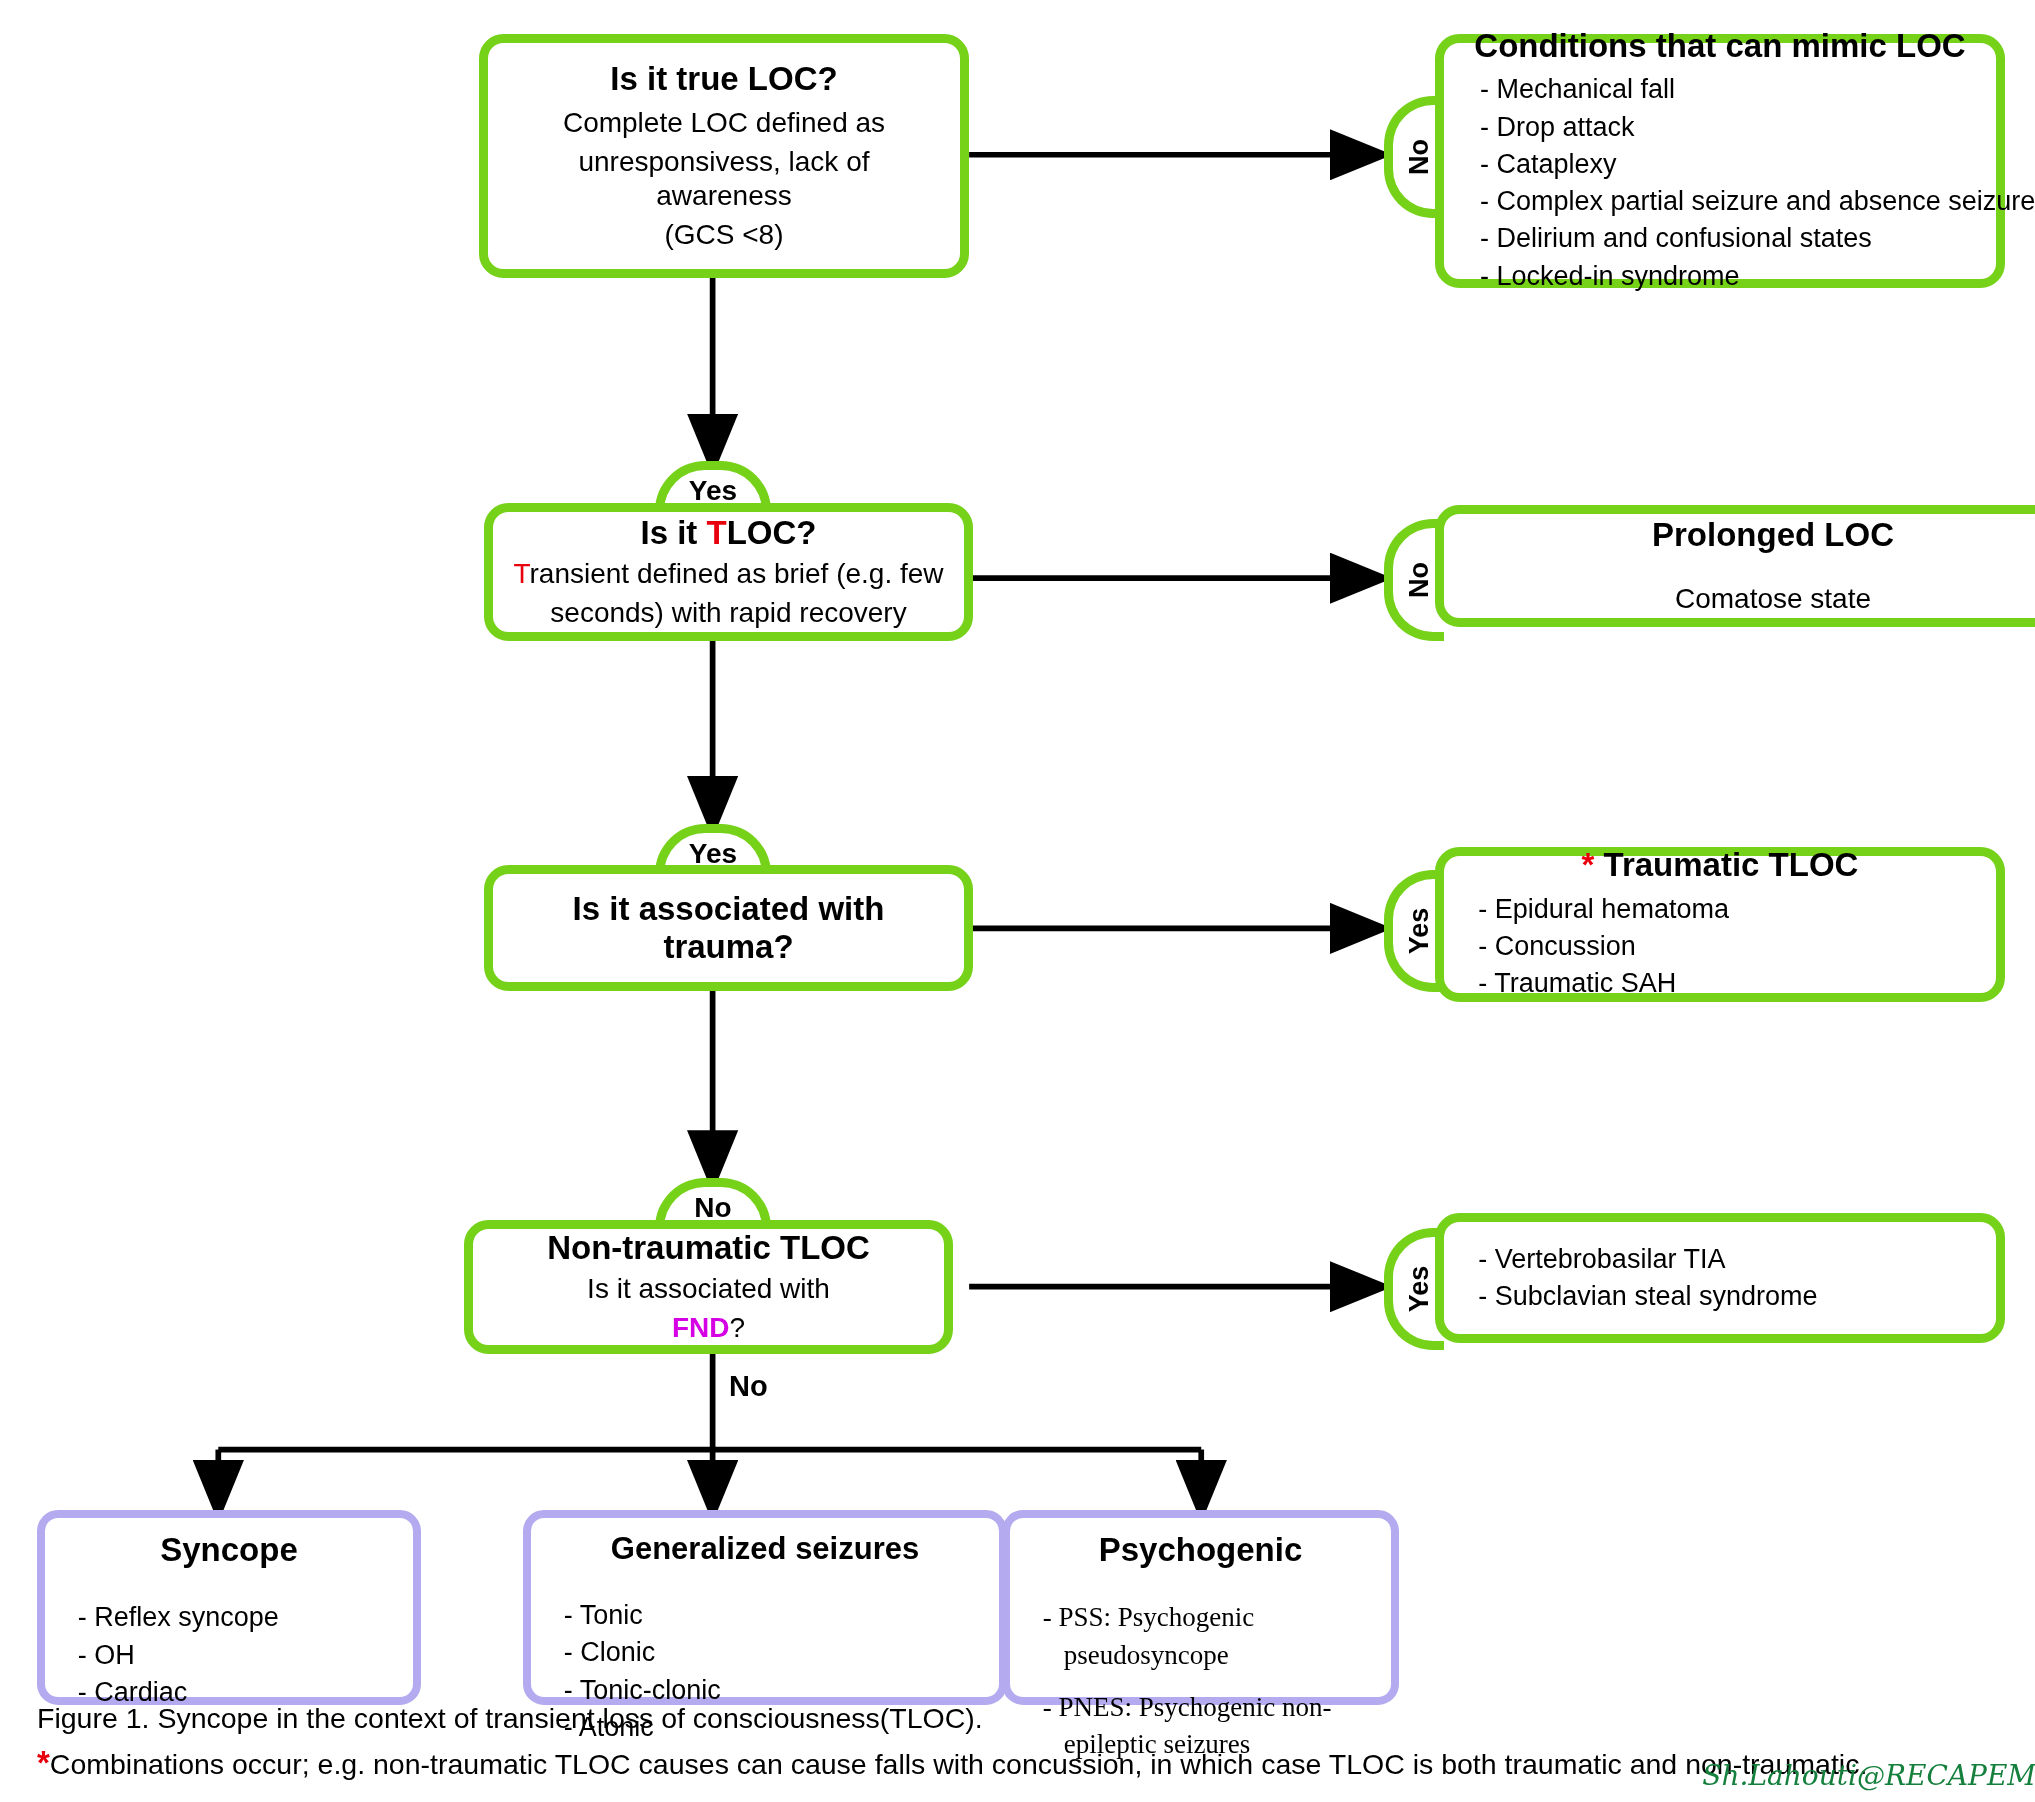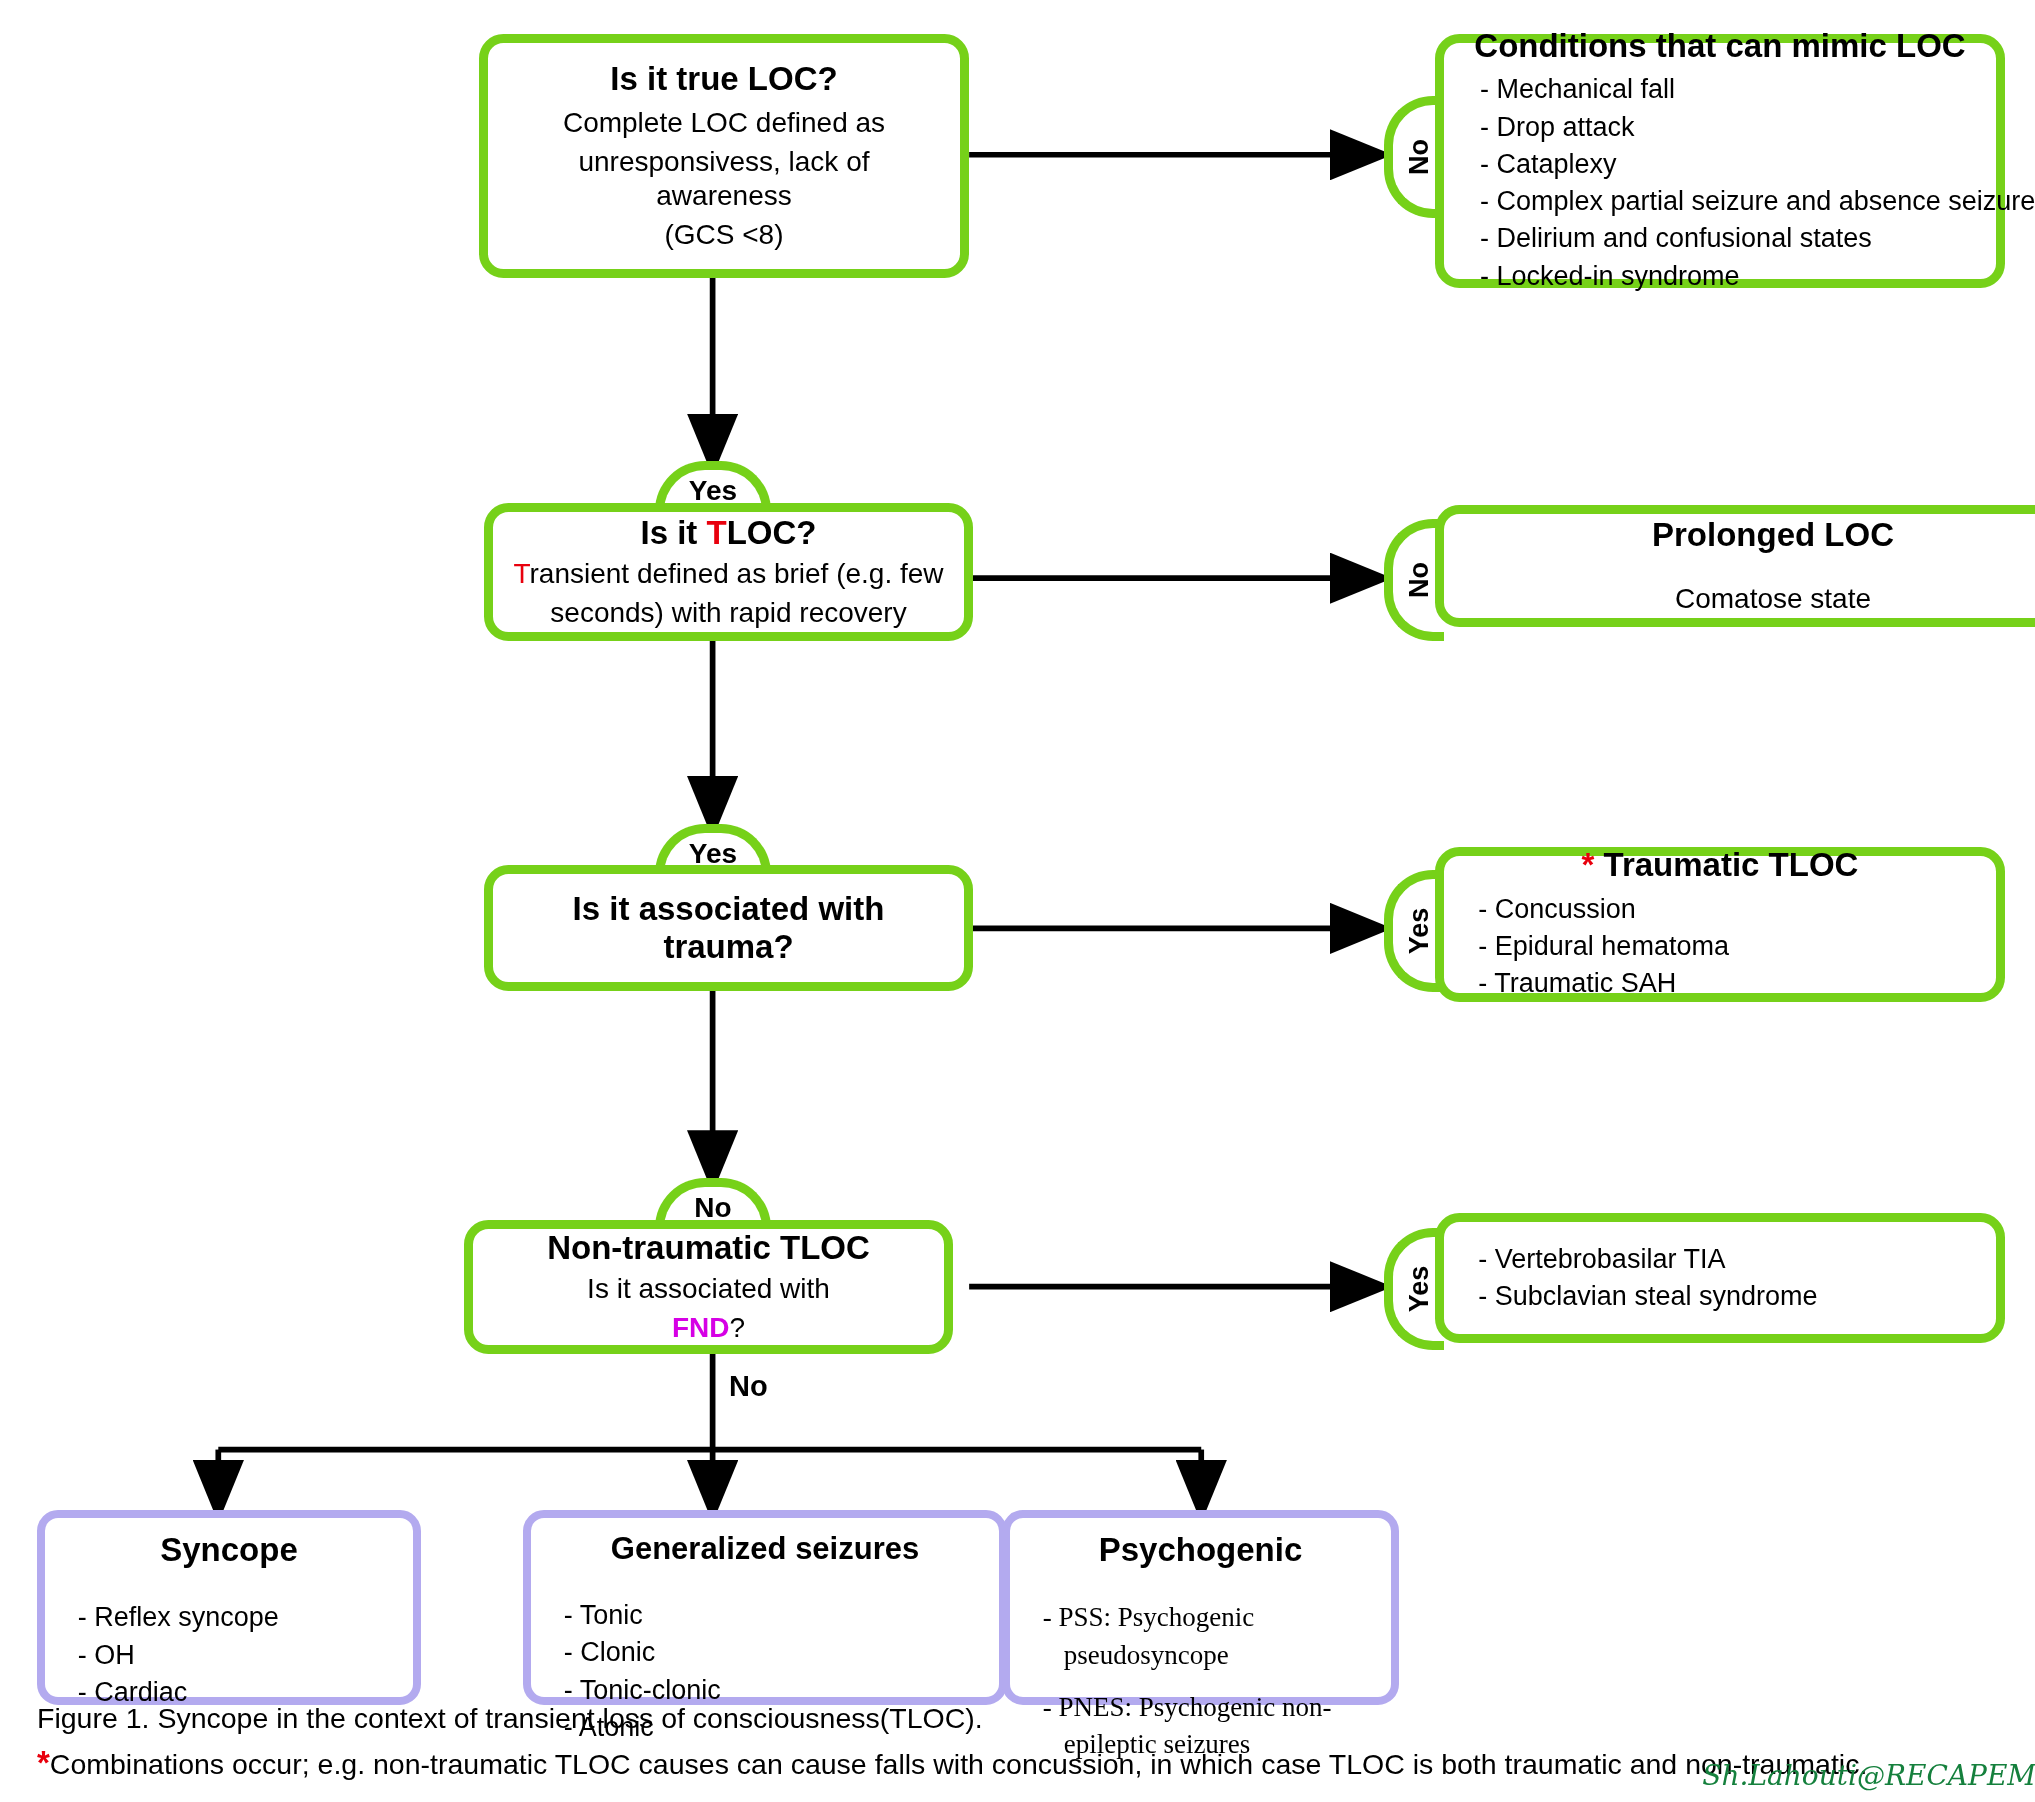--- a/index.html
+++ b/index.html
@@ -242,22 +242,22 @@
 
 <div class="tab side" style="left:1384px; top:870px;">
   <span class="lbl">Yes</span>
 </div>
 
 <div class="node" style="left:1435px; top:847px; width:570px; height:155px; padding:4.9px 16.3px;">
   <div class="title">
     <span class="red">*</span><span> Traumatic TLOC</span>
   </div>
   <ul class="bul">
+    <li>- Epidural hematoma</li>
     <li>- Concussion</li>
-    <li>- Epidural hematoma</li>
     <li>- Traumatic SAH</li>
   </ul>
 </div>
 
 <div class="tab top" style="left:655px; top:1178px;">
   <span class="lbl">No</span>
 </div>
 
 <div class="node" style="left:464px; top:1220px; width:489px; height:134px; padding:3.3px 14.7px;">
   <div class="title">Non-traumatic TLOC</div>

